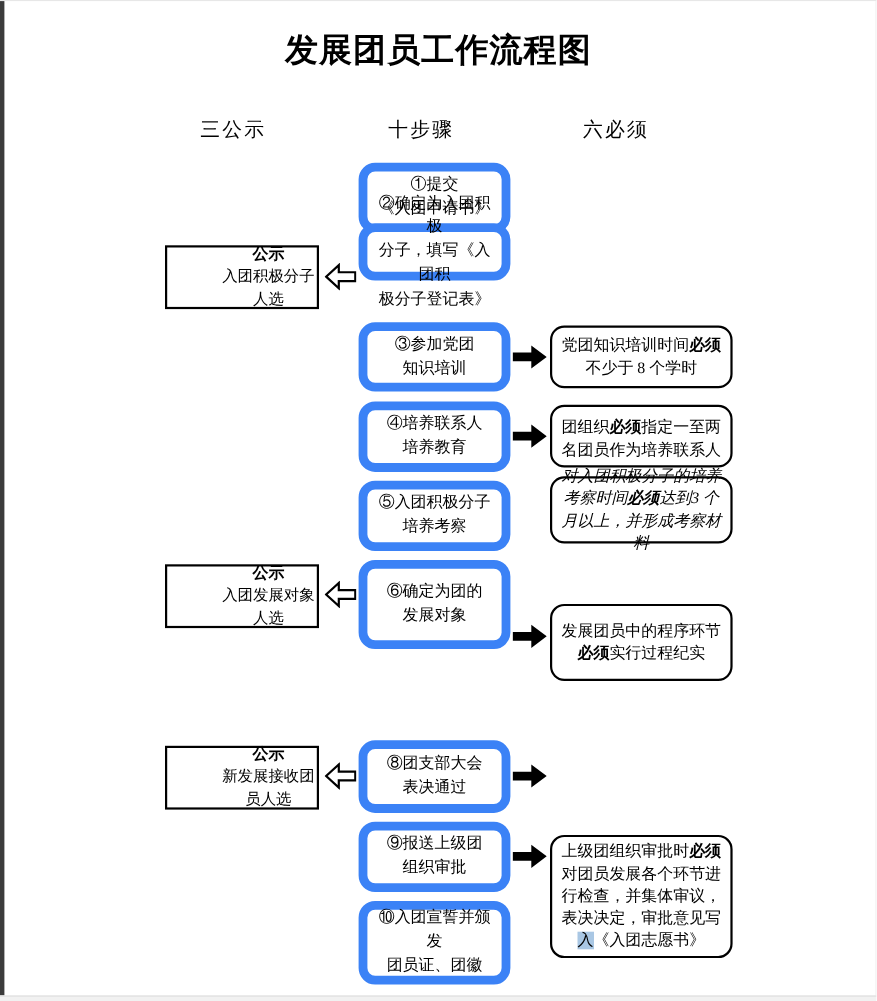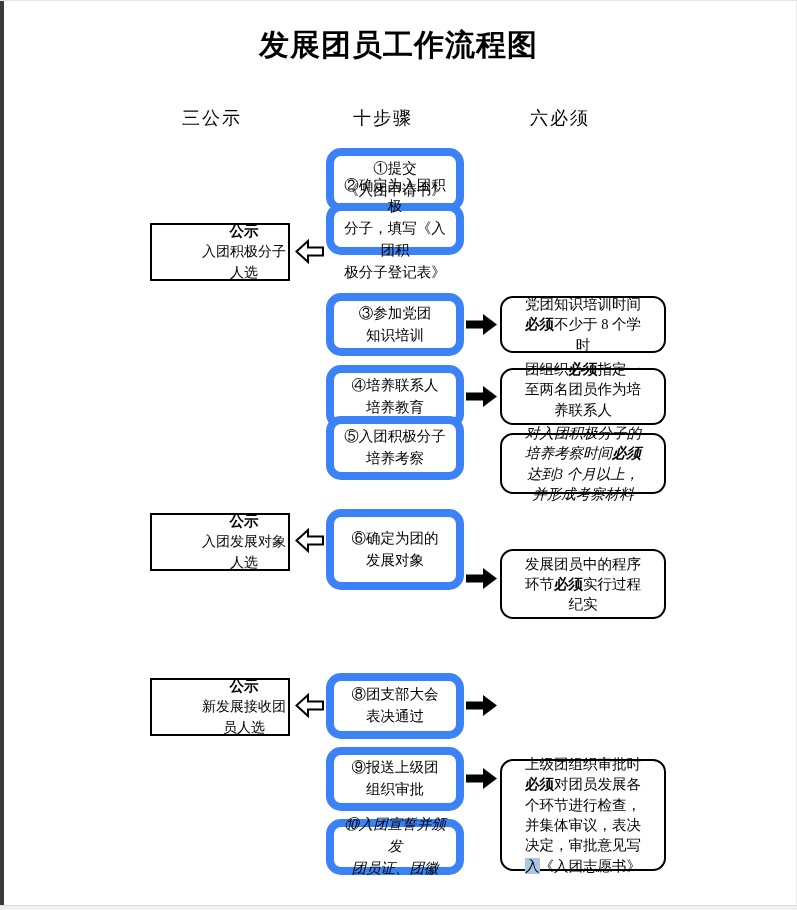--- a/index.html
+++ b/index.html
@@ -29,21 +29,21 @@
     border:2px solid #000;background:#fff;
     display:flex;flex-direction:column;align-items:center;justify-content:center;
     text-align:center;line-height:1.45;padding-left:48px;
   }
   .notice-title{font-family:"Liberation Sans",sans-serif;font-weight:bold;font-size:14.5px;}
   .notice-sub{font-size:14px;}
   .must-box{
     position:absolute;left:500px;width:166px;box-sizing:border-box;
     border:2px solid #000;border-radius:13px;background:#fff;
     display:flex;align-items:center;justify-content:center;
-    text-align:center;font-size:14.5px;line-height:1.4;padding:3px 20px;
+    text-align:center;font-size:14.5px;line-height:1.4;padding:3px 6px;
   }
   .must-bold{font-family:"Liberation Sans",sans-serif;font-weight:bold;}
   .hl{background:var(--hl,#a9c7e4);}
   .arrow{position:absolute;}
 </style>
 </head>
 <body>
 
 <div id="canvas">
   <div class="left-edge-bar"></div>
@@ -58,29 +58,29 @@
 
   <div class="step-box" style="top:147px;height:64px;">①提交
 《入团申请书》</div>
   <div class="step-box" style="top:202px;height:44px;">②确定为入团积极
 分子，填写《入团积
 极分子登记表》</div>
   <div class="step-box" style="top:292px;height:63px;">③参加党团
 知识培训</div>
   <div class="step-box" style="top:364px;height:64px;">④培养联系人
 培养教育</div>
-  <div class="step-box" style="top:415px;height:64px;">⑤入团积极分子
+  <div class="step-box" style="top:436px;height:64px;">⑤入团积极分子
 培养考察</div>
   <div class="step-box" style="top:508px;height:81px;">⑥确定为团的
 发展对象</div>
   <div class="step-box" style="top:672px;height:66px;">⑧团支部大会
 表决通过</div>
   <div class="step-box" style="top:746px;height:64px;">⑨报送上级团
 组织审批</div>
-  <div class="step-box" style="top:818px;height:56px;font-style:italic;">⑩入团宣誓并颁发
+  <div class="step-box" style="top:818px;height:76px;">⑩入团宣誓并颁发
 团员证、团徽</div>
 
   <div class="notice-box" style="top:222px;">
     <span class="notice-title">公示</span>
     <span class="notice-sub">入团积极分子人选</span>
   </div>
   <div class="notice-box" style="top:512px;">
     <span class="notice-title">公示</span>
     <span class="notice-sub">入团发展对象人选</span>
   </div>

